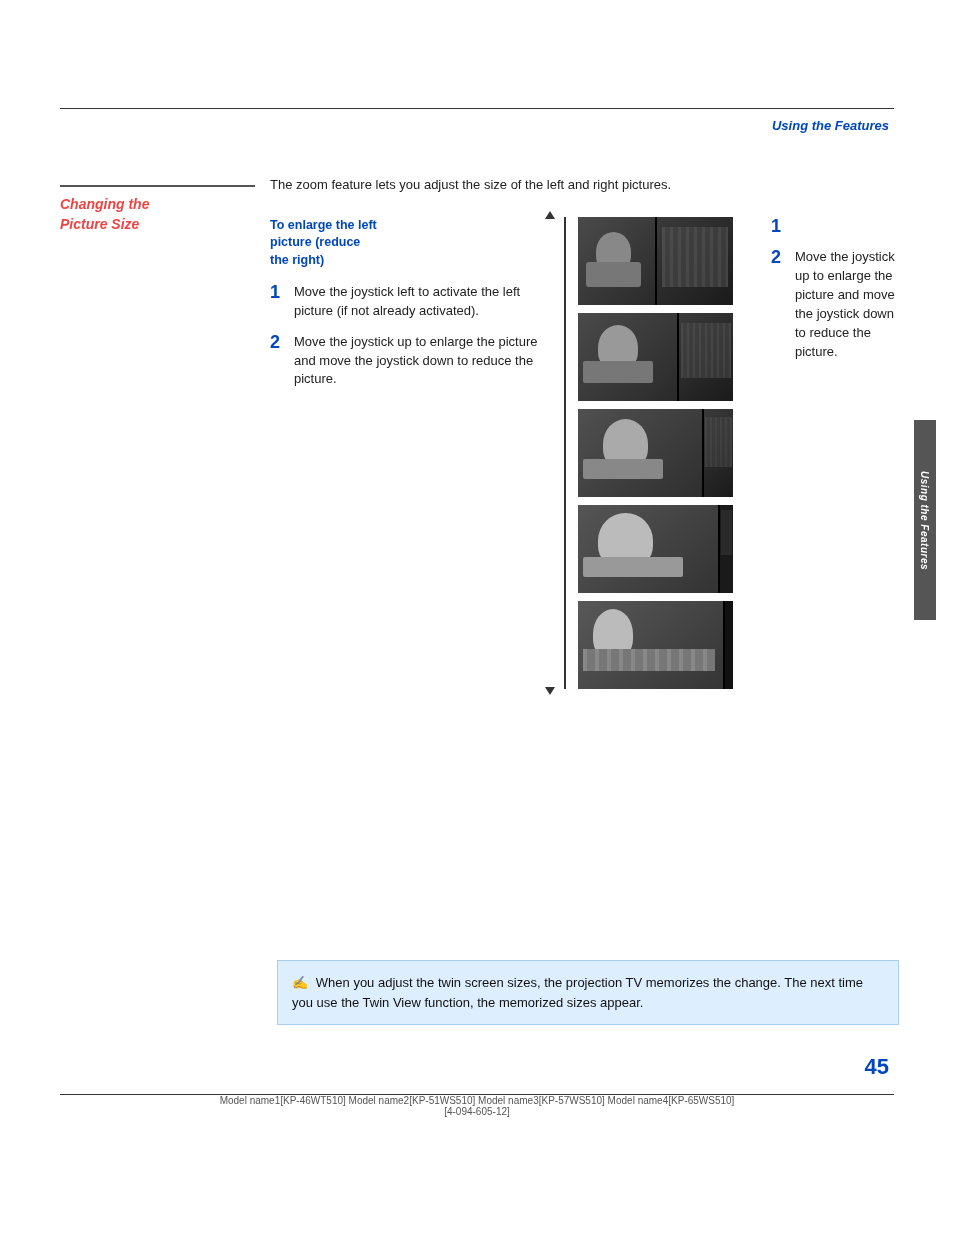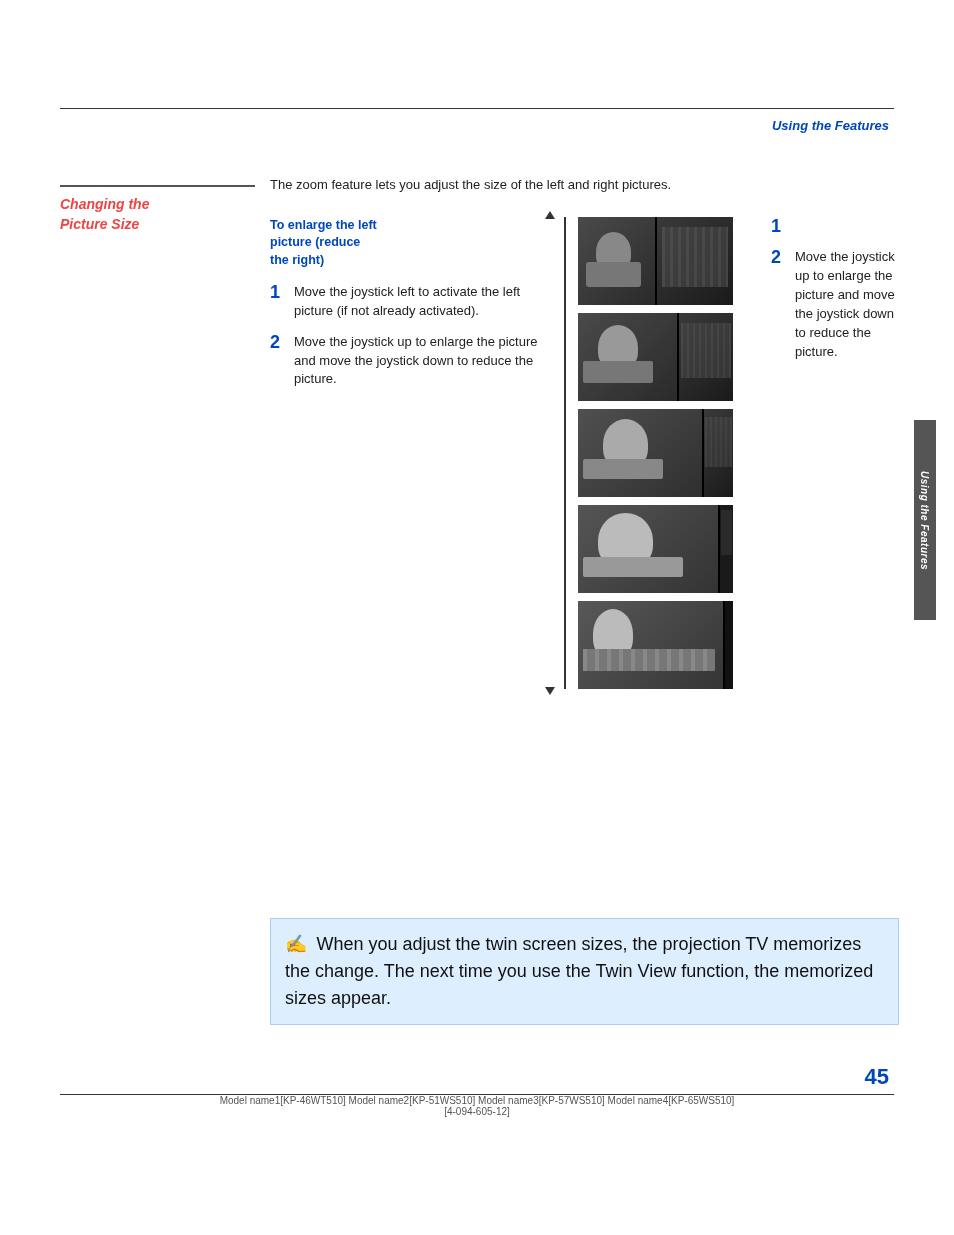--- a/index.html
+++ b/index.html
@@ -221,39 +221,39 @@
     .img-size-4 .screen-left { flex: 2.2; }
     .img-size-4 .screen-right { flex: 0.2; }
 
     .img-size-5 .screen-left { flex: 2.8; }
     .img-size-5 .screen-right { flex: 0.1; }
 
     
     .note-box {
       position: absolute;
       bottom: 210px;
-      left: 270px;
+      left: 277px;
       right: 55px;
       background: #ddeeff;
       border: 1px solid #aaccee;
       padding: 12px 14px;
-      font-size: 18px;
+      font-size: 13px;
       line-height: 1.5;
       color: #111;
     }
     .note-icon {
       display: inline-block;
       margin-right: 4px;
       color: #555;
     }
 
     
     .page-number {
       position: absolute;
-      bottom: 145px;
+      bottom: 155px;
       right: 65px;
       font-size: 22px;
       font-weight: bold;
       color: #0047bb;
     }
 
     
     .bottom-rule {
       position: absolute;
       bottom: 140px;

